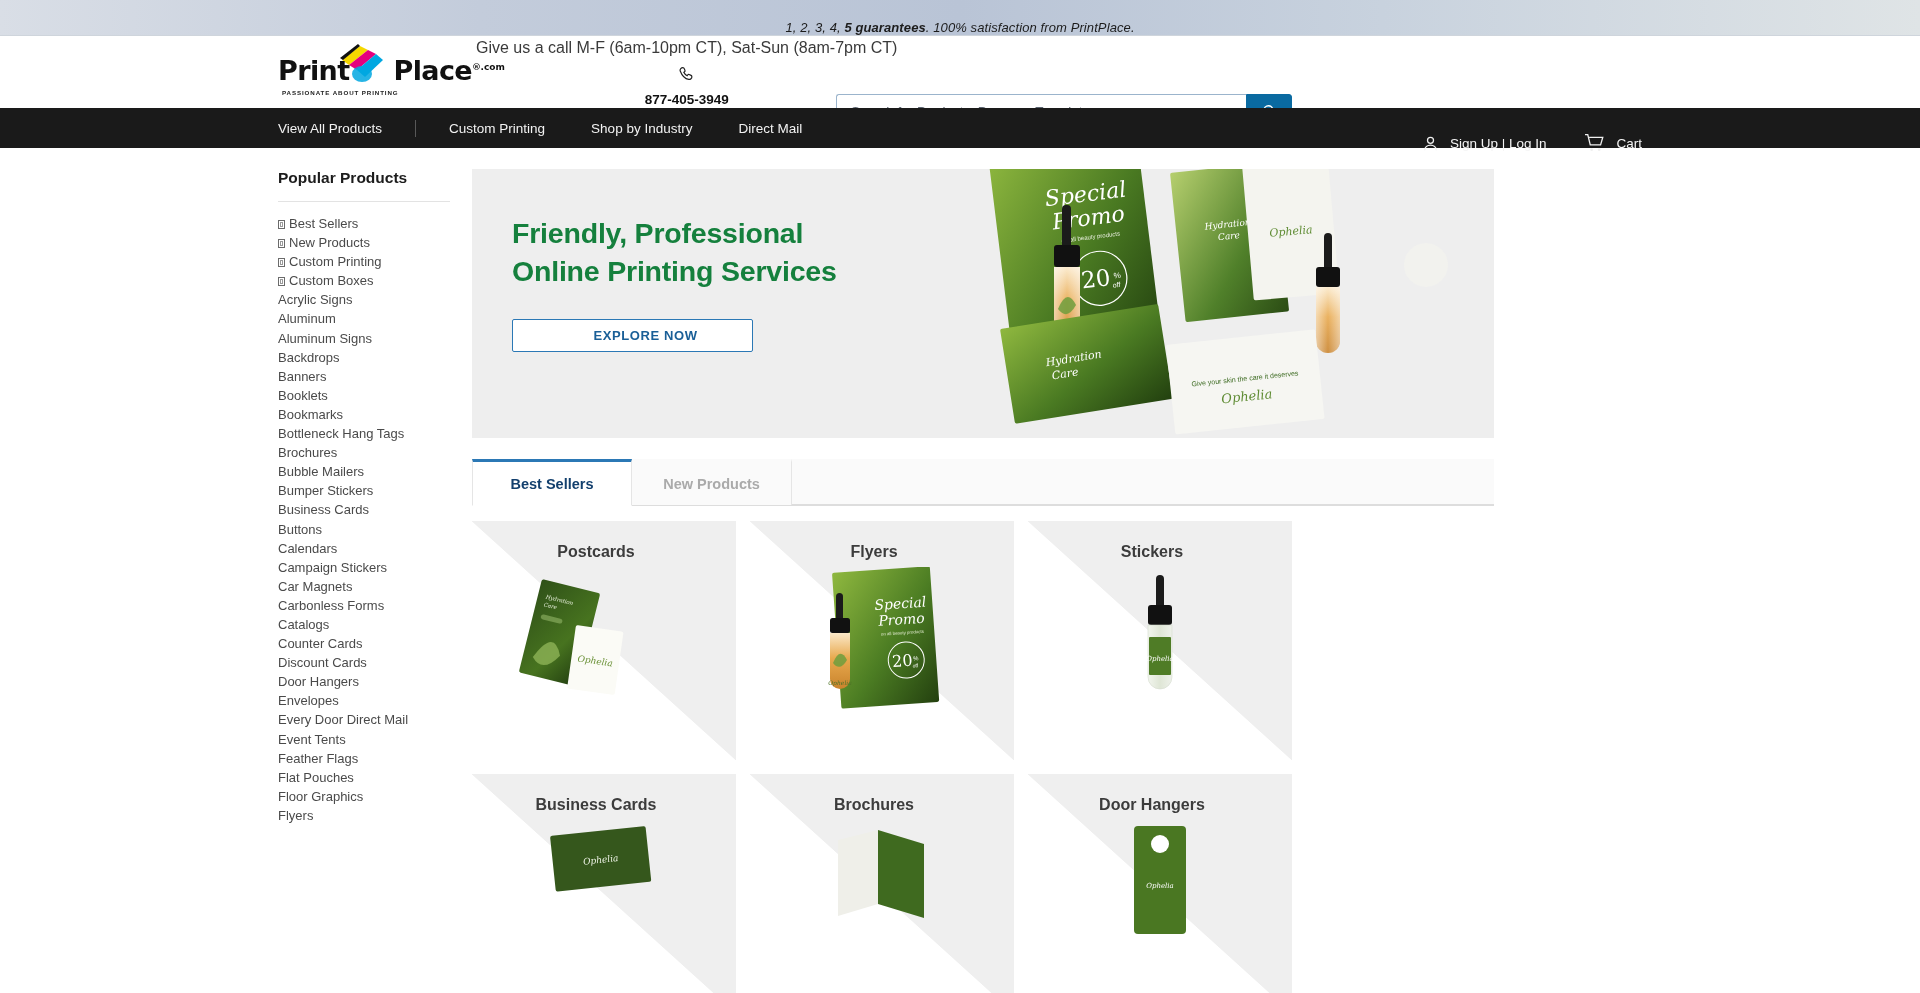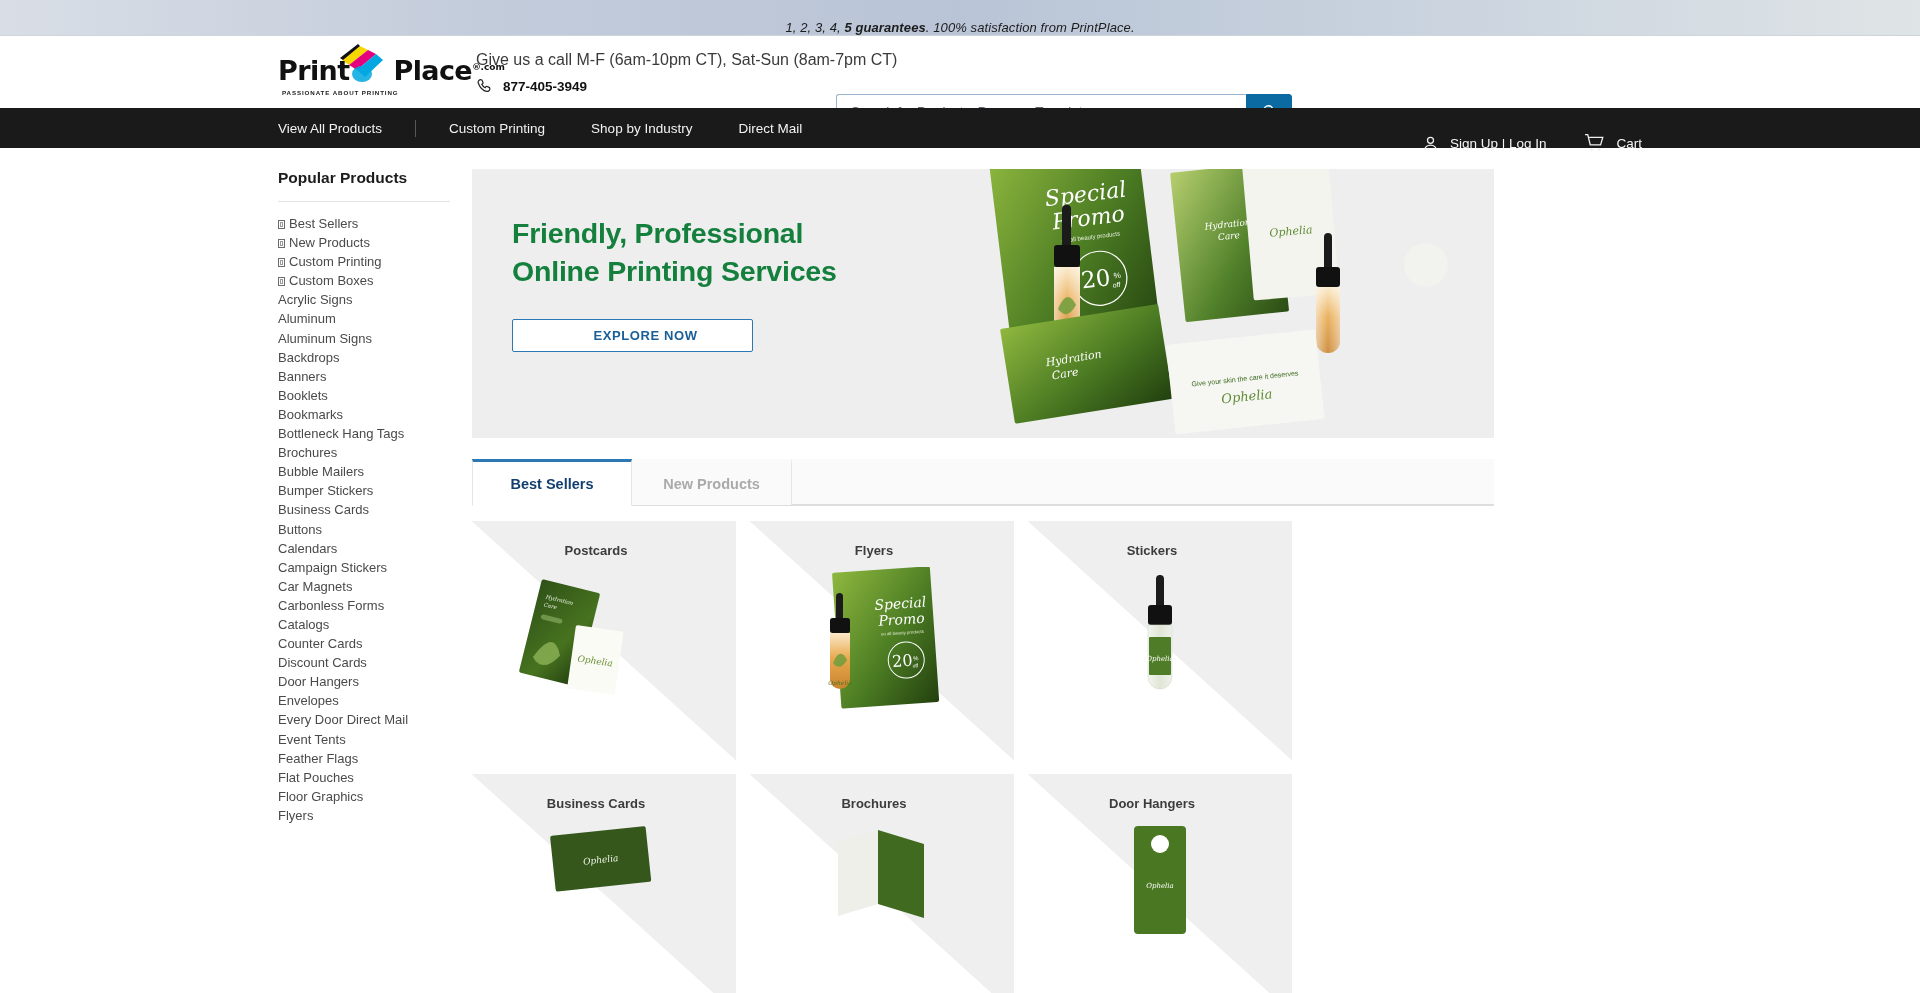--- a/index.html
+++ b/index.html
@@ -41,21 +41,21 @@
   .logo-reg { font-size: 9px; vertical-align: super; }
   .logo-fan { position: absolute; left: 62px; top: -4px; width: 46px; height: 40px; }
   .logo-tag {
     position: absolute; left: 4px; bottom: 0px;
     font-size: 6.2px; letter-spacing: .9px; color: #222; font-weight: bold;
     white-space: nowrap;
   }
 
   .contact { margin-left: 30px; padding-top: 2px; }
   .contact-line { font-size: 16px; color: #3a3a3a; margin-bottom: 8px; }
-  .contact-phone { display: flex; align-items: center; gap: 9px; }
+  .contact-phone { display: flex; align-items: center; gap: 9px; flex-direction: column; }
   .contact-phone .num { font-size: 13.5px; font-weight: bold; color: #111; }
 
   .searchwrap {
     position: absolute; left: 836px; top: 58px;
     display: flex; width: 456px; height: 34px;
   }
   .searchwrap input {
     flex: 1; border: 1px solid #9bb4cc; border-right: none;
     border-radius: 3px 0 0 3px; padding: 0 14px;
     font-size: 13.5px; font-family: "Liberation Sans", sans-serif; color: #444;
@@ -148,21 +148,21 @@
   .card {
     width: 264px; height: 239px; position: relative; overflow: hidden;
     background: #ffffff; cursor: pointer;
   }
   .card::before {
     content: ""; position: absolute; inset: 0;
     background: linear-gradient(to bottom left, #efefef 0%, #efefef 50%, #ffffff 50.2%, #ffffff 100%);
   }
   .card-title {
     position: absolute; top: 22px; left: 0; right: 16px; text-align: center;
-    font-size: 13px; font-weight: bold; color: #3c3c3c; z-index: 3;
+    font-size: 16px; font-weight: bold; color: #3c3c3c; z-index: 3;
   }
   .card-art { position: absolute; left: 0; right: 0; top: 46px; height: 175px; z-index: 2; }
 </style>
 </head>
 <body>
 
 <div class="promo-banner">
   <div class="txt"><span>1, 2, 3, 4, </span><b>5 guarantees</b><span>. 100% satisfaction from PrintPlace.</span></div>
 </div>
 

